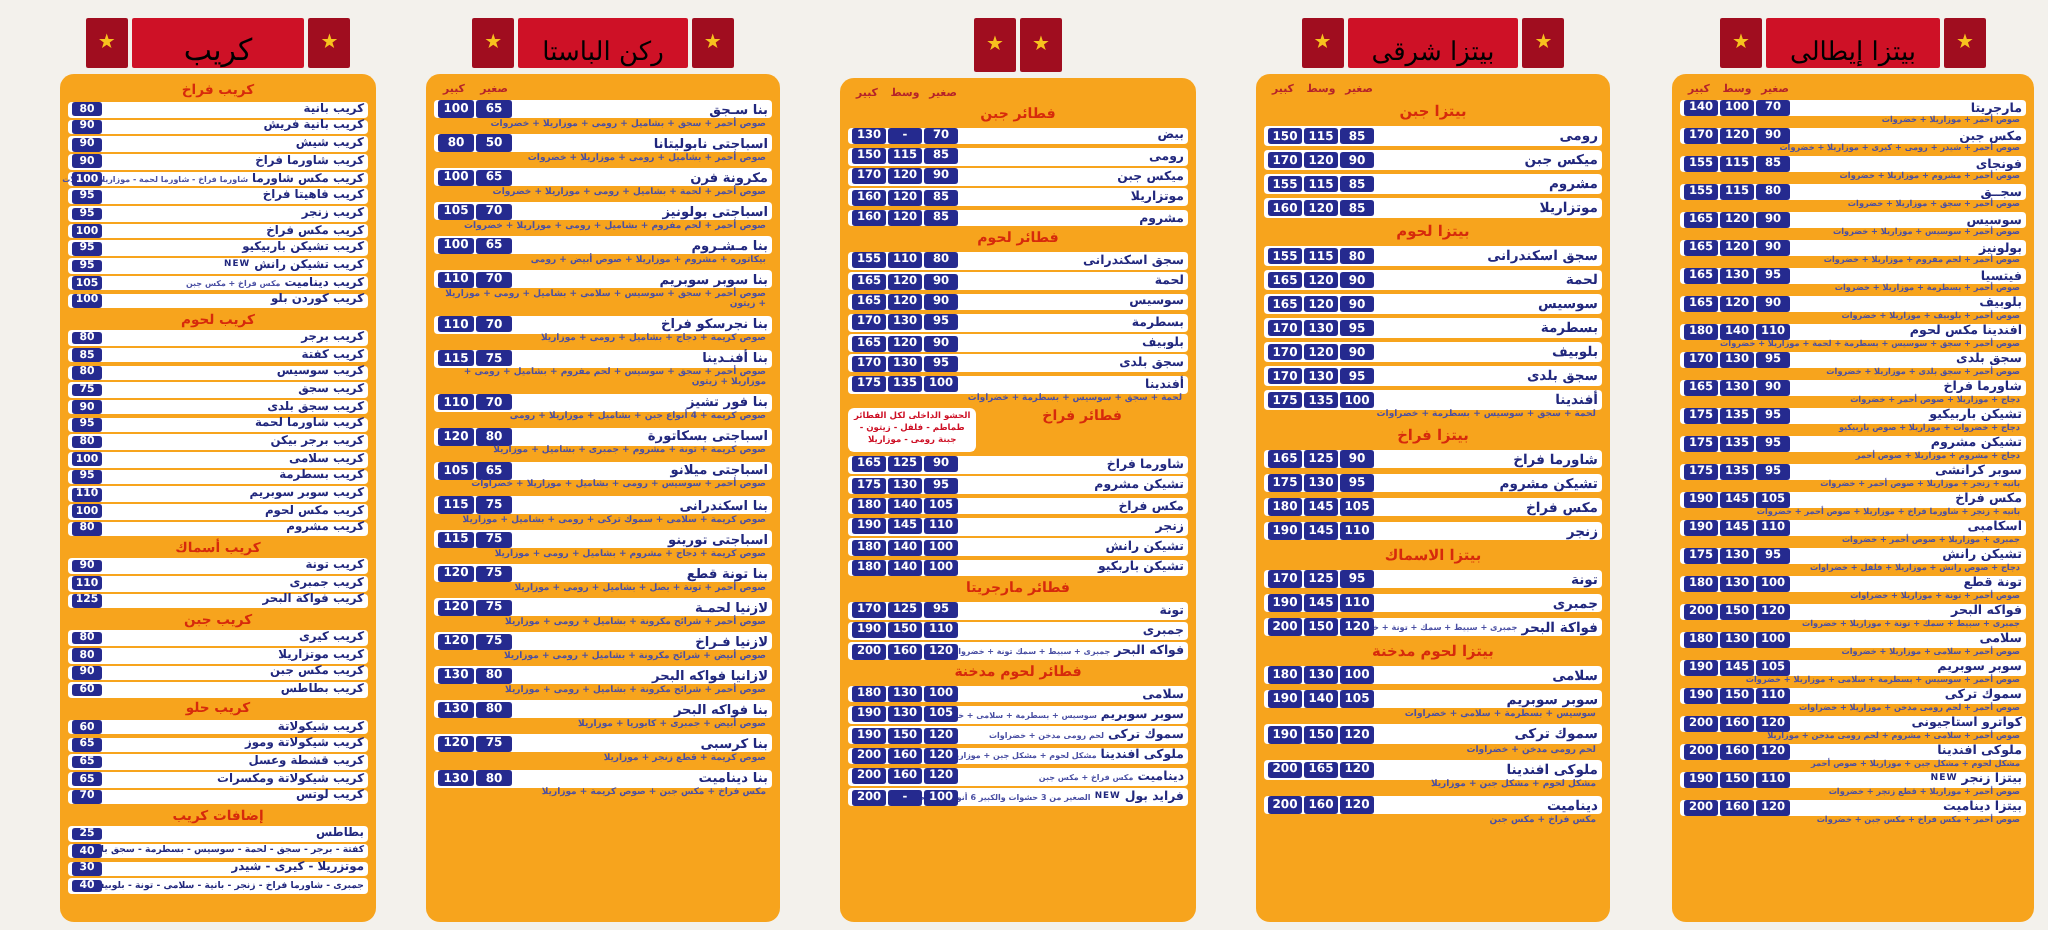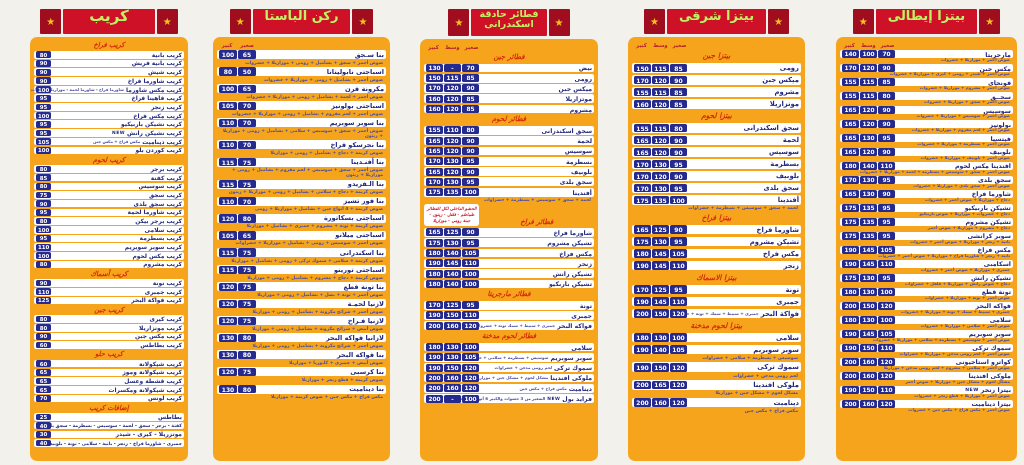--- a/index.html
+++ b/index.html
@@ -10,35 +10,35 @@
   .c1{left:30px;width:158px;}
   .c2{left:213px;width:177px;}
   .c3{left:420px;width:178px;}
   .c4{left:628px;width:177px;}
   .c5{left:836px;width:181px;}
 
   .banner{display:flex;justify-content:center;align-items:stretch;gap:2px;height:25px;flex:0 0 auto;}
   .c3 .banner{height:27px;}
   .star-box{width:21px;background:var(--banner-dark,#a00d1f);color:var(--star,#f7c21e);
             display:flex;align-items:center;justify-content:center;font-size:10px;border-radius:1px;}
-  .banner-title{background:var(--banner,#ce1126);color:#bef264;font-weight:bold;
-                display:flex;flex-direction:column;align-items:center;justify-content:flex-start;
+  .banner-title{background:var(--banner,#ce1126);color:#000000;font-weight:normal;
+                display:flex;flex-direction:column;align-items:center;justify-content:flex-end;
                 padding:0 12px;font-size:13px;line-height:1.05;border-radius:1px;}
   .c1 .banner-title{font-size:15px;padding:0 26px;}
   .c3 .banner-title{font-size:9.5px;padding:0 8px;}
 
   .panel{flex:1;margin-top:3px;background:var(--panel,#f7a41d);border-radius:7px;
          padding:3px 4px;overflow:hidden;direction:rtl;}
 
   .price-heads{display:flex;align-items:center;height:9px;margin-bottom:1px;}
   .ph-spacer{flex:1;}
   .ph-label{width:18px;text-align:center;font-size:5.4px;font-weight:bold;color:var(--label,#b5232a);margin:0 0.5px;}
   .c2 .ph-label{width:19px;}
 
-  .section-head{display:flex;align-items:flex-end;margin:2px 0 2.5px;font-style:italic;}
+  .section-head{display:flex;align-items:flex-start;margin:2px 0 2.5px;}
   .section-title-text{flex:1;text-align:center;font-weight:bold;color:var(--section,#d62a0c);}
   .c1 .section-title-text{font-size:6.8px;}
   .c3 .section-title-text{font-size:7px;}
   .c4 .section-title-text{font-size:7.4px;}
   .note-box{background:#fff;border-radius:3px;padding:2px 3px;color:var(--banner,#ce1126);
             font-size:4.3px;line-height:1.35;text-align:center;font-weight:bold;max-width:62px;}
 
   .item{margin-bottom:1px;}
   .bar{background:#fff;border-radius:2px;display:flex;align-items:center;
        justify-content:space-between;padding:0 2px;}
@@ -588,20 +588,32 @@
             <span class="pills">
               <span class="pill">70</span>
               <span class="pill">105</span>
             </span>
           </div>
           <div class="sub">صوص أحمر + لحم مفروم + بشاميل + رومى + موزاريلا + خضروات</div>
         </div>
         <div class="item">
           <div class="bar">
             <span class="right-group">
+              <span class="name">بنا مـشـروم</span>
+            </span>
+            <span class="pills">
+              <span class="pill">65</span>
+              <span class="pill">100</span>
+            </span>
+          </div>
+          <div class="sub">بيكاتوره + مشروم + موزاريلا + صوص أبيض + رومى</div>
+        </div>
+        <div class="item">
+          <div class="bar">
+            <span class="right-group">
               <span class="name">بنا سوبر سوبريم</span>
             </span>
             <span class="pills">
               <span class="pill">70</span>
               <span class="pill">110</span>
             </span>
           </div>
           <div class="sub">صوص أحمر + سجق + سوسيس + سلامى + بشاميل + رومى + موزاريلا + زيتون</div>
         </div>
         <div class="item">
@@ -620,32 +632,20 @@
           <div class="bar">
             <span class="right-group">
               <span class="name">بنا أفنـدينا</span>
             </span>
             <span class="pills">
               <span class="pill">75</span>
               <span class="pill">115</span>
             </span>
           </div>
           <div class="sub">صوص أحمر + سجق + سوسيس + لحم مفروم + بشاميل + رومى + موزاريلا + زيتون</div>
-        </div>
-        <div class="item">
-          <div class="bar">
-            <span class="right-group">
-              <span class="name">بنا الـفريدو</span>
-            </span>
-            <span class="pills">
-              <span class="pill">75</span>
-              <span class="pill">115</span>
-            </span>
-          </div>
-          <div class="sub">صوص كريمة + دجاج + سلامى + بشاميل + رومى + موزاريلا + زيتون</div>
         </div>
         <div class="item">
           <div class="bar">
             <span class="right-group">
               <span class="name">بنا فور تشيز</span>
             </span>
             <span class="pills">
               <span class="pill">70</span>
               <span class="pill">110</span>
             </span>
@@ -782,24 +782,20 @@
               <span class="pill">130</span>
             </span>
           </div>
           <div class="sub">مكس فراخ + مكس جبن + صوص كريمة + موزاريلا</div>
         </div>
       </div>
     </div>
     <div class="column c3">
       <div class="banner">
         <span class="star-box">★</span>
-        <span class="banner-title">
-          <div>فطائر حادقة</div>
-          <div>اسكندرانى</div>
-        </span>
         <span class="star-box">★</span>
       </div>
       <div class="panel">
         <div class="price-heads">
           <span class="ph-spacer"></span>
           <span class="ph-label">صغير</span>
           <span class="ph-label">وسط</span>
           <span class="ph-label">كبير</span>
         </div>
         <div class="section-head">

